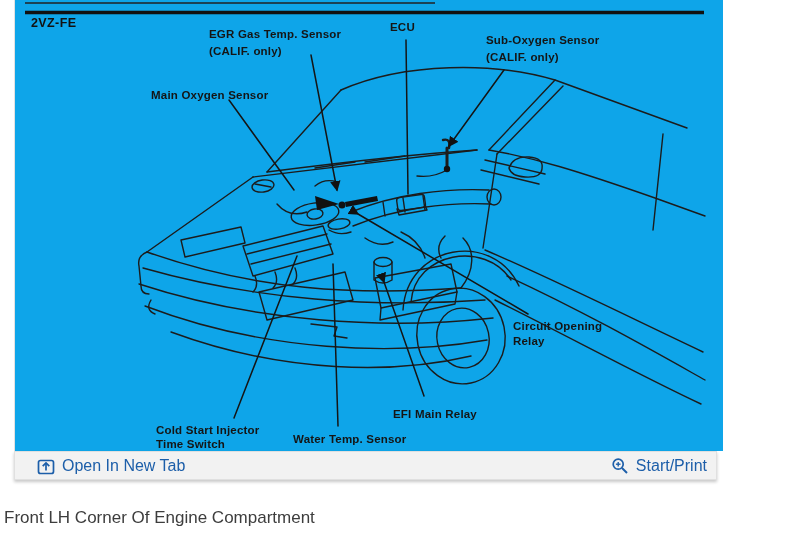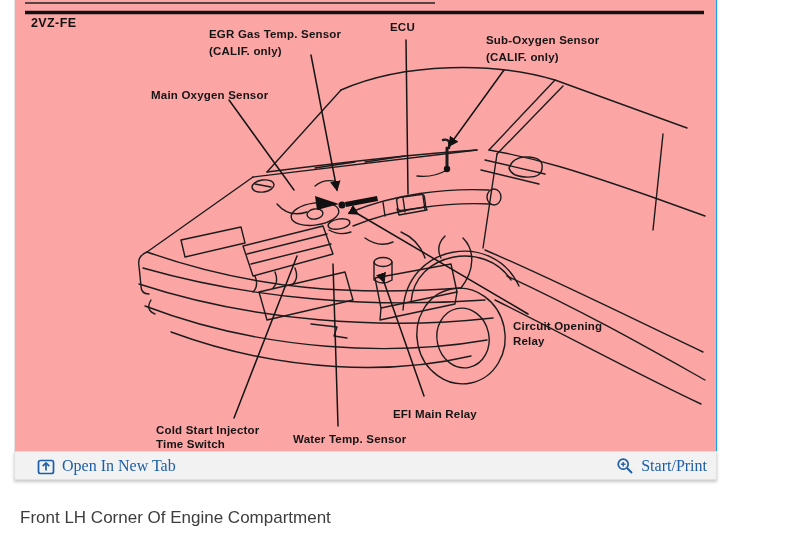--- a/index.html
+++ b/index.html
@@ -1,29 +1,29 @@
 <!DOCTYPE html>
 <html><head>
 <meta charset="utf-8">
 <style>
   html,body{margin:0;padding:0;background:#ffffff;}
   .page{position:relative;width:802px;height:542px;background:#ffffff;overflow:hidden;
         font-family:"Liberation Sans", sans-serif;}
   .panel{position:absolute;left:14px;top:0;width:703px;height:480px;}
-  .canvas{position:relative;width:701px;height:451px;background:#fca5a5;
-          border-left:1px solid #e2e2e2;border-right:1px solid #0ea5e9;}
+  .canvas{position:relative;width:701px;height:451px;background:#0ea5e9;
+          border-left:1px solid #e2e2e2;border-right:7px solid #0ea5e9;}
   .canvas svg{position:absolute;left:0;top:0;}
   .bar{position:relative;box-sizing:border-box;width:703px;height:29px;background:#f2f2f2;
        border:1px solid #e0e0e0;box-shadow:0 2px 3px rgba(0,0,0,.22);
        display:flex;align-items:center;justify-content:space-between;
-       padding:0 9px 0 22px;font-family:Liberation Serif, serif;}
+       padding:0 9px 0 22px;}
   .viewer-link{display:flex;align-items:center;gap:7px;color:#1c5ea9;font-size:16px;
        text-decoration:none;cursor:pointer;line-height:1;}
   .viewer-link svg{display:block;}
-  .caption{position:absolute;left:20px;top:508px;font-size:17px;color:#3d3d3d;}
+  .caption{position:absolute;left:4px;top:508px;font-size:17px;color:#3d3d3d;}
   .dlabel{font-family:"Liberation Sans",sans-serif;font-weight:700;font-size:11.5px;
           fill:#151515;letter-spacing:.2px;}
   .dcode{font-family:"Liberation Sans",sans-serif;font-weight:700;font-size:12.5px;
          fill:#111;letter-spacing:.4px;}
   .ink{stroke:#1c1c1c;fill:none;stroke-width:1.4;stroke-linecap:round;stroke-linejoin:round;}
   .lead{stroke:#151515;fill:none;stroke-width:1.5;stroke-linecap:round;}
   .solid{fill:#111;stroke:none;}
 </style>
 </head>
 <body>

